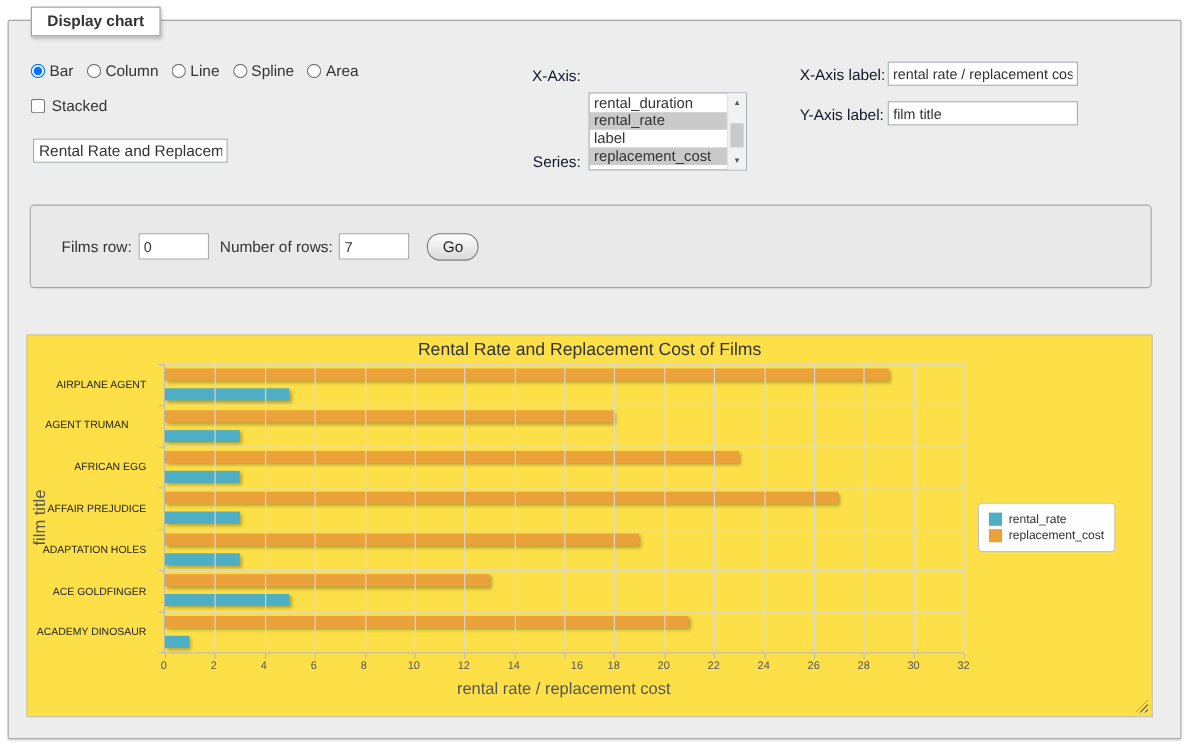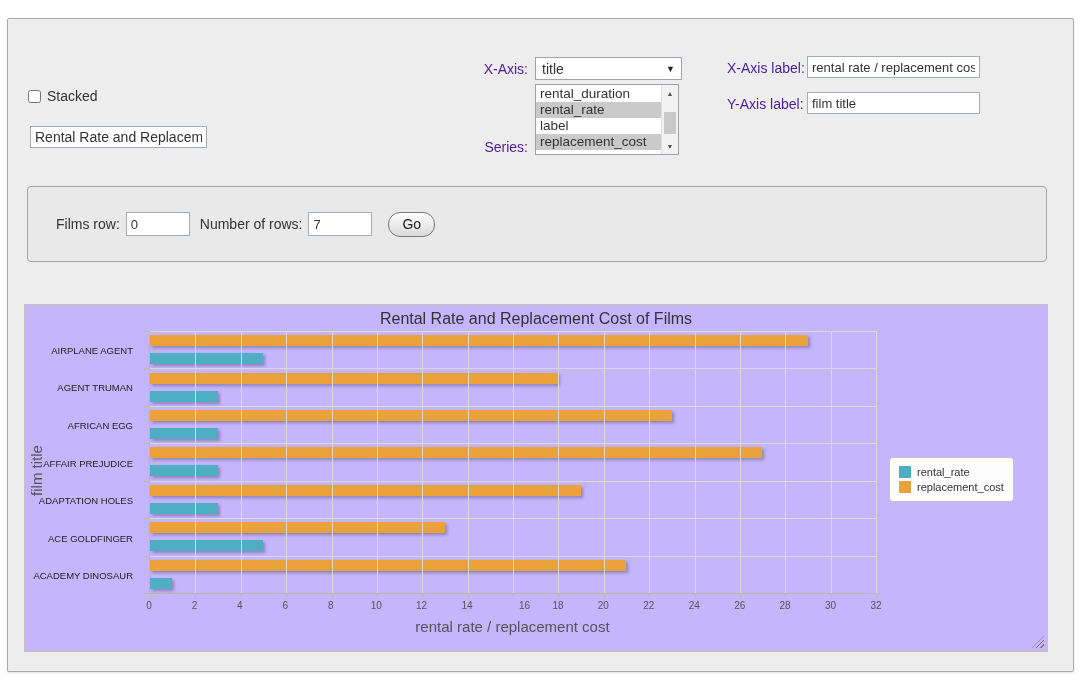--- a/index.html
+++ b/index.html
@@ -18,21 +18,21 @@
   
   .radio-row { position:absolute; left:28px; top:56px; display:flex; align-items:center; gap:4px; font-size:14px; }
   .radio-row label { display:flex; align-items:center; gap:4px; margin-right:8px; }
   input[type=radio], input[type=checkbox] { width:13px; height:13px; margin:0; }
   .stacked-row { position:absolute; left:28px; top:88px; display:flex; align-items:center; gap:6px; font-size:14px; }
 
   .text-input { background:#fff; border:1px solid #A5ACB2; font-size:13px; color:#333;
     padding:2px 4px; font-family:"Liberation Sans", sans-serif; }
   #chart-title-input { position:absolute; left:30px; top:126px; width:177px; height:22px; font-size:14px; }
 
-  .field-label { position:absolute; font-size:14px; color:#4c1d95; }
+  .field-label { position:absolute; font-size:14px; color:#0f172a; }
   .right-label { text-align:right; }
 
   .select-box { position:absolute; left:535px; top:57px; width:147px; height:23px; background:#fff;
     border:1px solid #9FA4AB; display:flex; align-items:center; font-size:14px; padding-left:6px; cursor:default; }
   .select-box .arrow { position:absolute; right:6px; top:6px; font-size:9px; color:#222; }
 
   .listbox { position:absolute; left:535px; top:84px; width:144px; height:71px; background:#fff;
     border:1px solid #9FA4AB; display:flex; }
   .lb-options { flex:1; overflow:hidden; padding-top:1px; }
   .lb-option { height:16px; line-height:16px; font-size:13.5px; padding-left:4px; white-space:nowrap; }
@@ -52,21 +52,21 @@
     display:flex; align-items:center; padding-left:28px; font-size:14px; }
   .inner-panel input { width:64px; height:24px; }
   .inner-panel .lbl { margin-right:6px; }
   .inner-panel .gap { margin-left:10px; }
   .go-btn { margin-left:16px; padding:3px 13px 4px 13px; font-size:14px; color:#222;
     border:1px solid #787878; border-radius:12px;
     background:linear-gradient(#FEFEFE,#D9D9D9); cursor:default; }
 
   
   .chart-container { position:absolute; left:24px; top:304px; width:1024px; height:348px;
-    background:#c4b5fd; border:1px solid #C2C2C2; }
+    background:#fde047; border:1px solid #C2C2C2; }
   .chart-title { position:absolute; left:0; top:5px; width:100%; text-align:center;
     font-size:16px; color:#333; }
   .plot { position:absolute; left:124px; top:26px; width:727px; height:263px;
     border-left:1px solid #B9B9B9; border-bottom:1px solid #B9B9B9; }
   .vgrid { position:absolute; top:0; bottom:0; width:1px; background:#D9D9D9; }
   .hgrid { position:absolute; left:0; right:0; height:1px; background:#D9D9D9; }
   .tickmark { position:absolute; width:1px; height:5px; background:#B9B9B9; bottom:-6px; }
   .ytickmark { position:absolute; width:5px; height:1px; background:#B9B9B9; left:-6px; }
   .bands { position:absolute; left:0; top:0; width:100%; height:100%; display:flex; flex-direction:column; }
   .band { flex:1; position:relative; }
@@ -89,34 +89,53 @@
   .legend-text { font-size:11px; color:#333; white-space:nowrap; }
   .resize-grip { position:absolute; right:3px; bottom:3px; width:12px; height:12px;
     background:repeating-linear-gradient(135deg, transparent 0 2px, #777 2px 3px);
     clip-path:polygon(100% 0, 100% 100%, 0 100%); }
 </style>
 </head>
 <body>
 
 <div class="screen">
   <div class="fieldset"></div>
-
+  <div class="legend-box">Display chart</div>
+
+  <div class="radio-row" id="chart-type-radios">
+      <label>
+        <input type="radio" name="charttype" checked="" style="">
+        <span>Bar</span>
+      </label>
+      <label>
+        <input type="radio" name="charttype" style="">
+        <span>Column</span>
+      </label>
+      <label>
+        <input type="radio" name="charttype" style="">
+        <span>Line</span>
+      </label>
+      <label>
+        <input type="radio" name="charttype" style="">
+        <span>Spline</span>
+      </label>
+      <label>
+        <input type="radio" name="charttype" style="">
+        <span>Area</span>
+      </label>
+    </div>
 
   <div class="stacked-row">
     <input type="checkbox" id="stacked-cb" style="">
     <label for="stacked-cb">Stacked</label>
   </div>
 
   <input class="text-input" id="chart-title-input" value="Rental Rate and Replacemer" style="">
 
   <div class="field-label right-label" style="left:455px; top:61px; width:73px;">X-Axis:</div>
-  <div class="select-box">
-    <span>title</span>
-    <span class="arrow">▼</span>
-  </div>
 
   <div class="field-label right-label" style="left:455px; top:139px; width:73px;">Series:</div>
   <div class="listbox">
     <div class="lb-options" id="series-options">
         <div class="lb-option">rental_duration</div>
         <div class="lb-option selected">rental_rate</div>
         <div class="lb-option">label</div>
         <div class="lb-option selected">replacement_cost</div>
       </div>
     <div class="lb-scroll">
@@ -138,21 +157,21 @@
     <span class="lbl gap">Number of rows:</span>
     <input class="text-input" value="7" style="">
     <button class="go-btn">Go</button>
   </div>
 
   <div class="chart-container">
     <div class="chart-title">Rental Rate and Replacement Cost of Films</div>
     <div class="y-axis-title">film title</div>
     <div class="ycats" id="ycats">
         <div class="ycat" style="top: 7.14286%;">AIRPLANE AGENT</div>
-        <div class="ycat" style="top: 21.4286%;">AGENT TRUMAN</div>
+        <div class="ycat" style="top: 21.4286%; text-align: center;">AGENT TRUMAN</div>
         <div class="ycat" style="top: 35.7143%;">AFRICAN EGG</div>
         <div class="ycat" style="top: 50%;">AFFAIR PREJUDICE</div>
         <div class="ycat" style="top: 64.2857%;">ADAPTATION HOLES</div>
         <div class="ycat" style="top: 78.5714%;">ACE GOLDFINGER</div>
         <div class="ycat" style="top: 92.8571%;">ACADEMY DINOSAUR</div>
       </div>
     <div class="plot" id="plot">
       <div class="bands" id="bands">
           <div class="band">
             <div class="band-bars">

